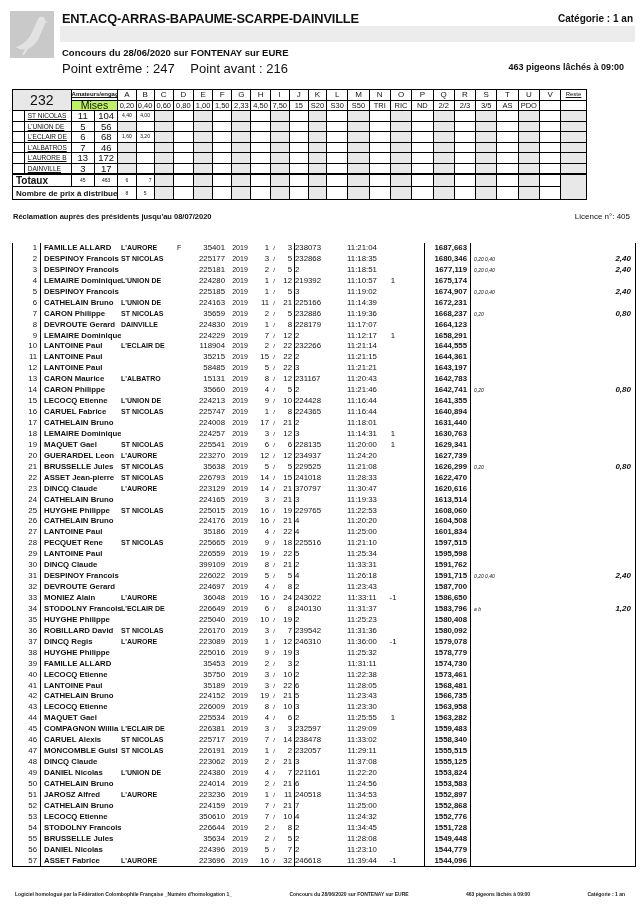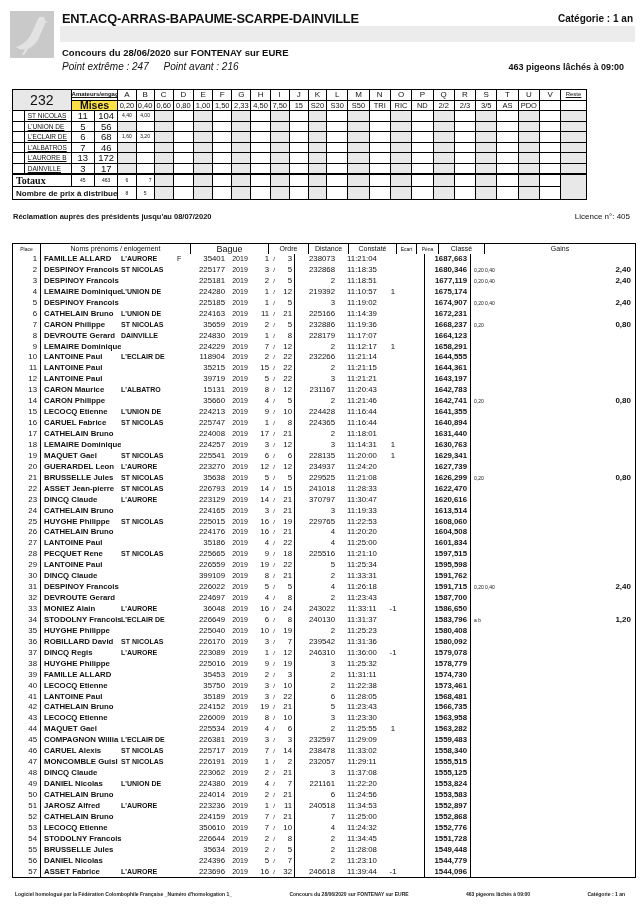--- a/index.html
+++ b/index.html
@@ -6,37 +6,37 @@
   html, body { width: 643px; height: 909px; background: #fff; overflow: hidden; }
   body { font-family: "Liberation Sans", sans-serif; color: #111; position: relative; }
 
   .pigeon-logo { position: absolute; left: 10px; top: 11px; width: 44px; height: 47px; background: #c9c9c9; overflow: hidden; }
   .pigeon-logo svg { width: 44px; height: 47px; display: block; }
 
   .title-band { position: absolute; left: 60px; top: 26px; width: 575px; height: 16px; background: #ececec; }
   .club-title { position: absolute; left: 62px; top: 11px; font-size: 13.5px; font-weight: bold; letter-spacing: -0.2px; transform: scaleX(0.95); transform-origin: left; }
   .category-top { position: absolute; right: 10px; top: 13px; font-size: 10px; font-weight: bold; }
   .contest-line { position: absolute; left: 62px; top: 47px; font-size: 9.5px; font-weight: bold; }
-  .points-line { position: absolute; left: 62px; top: 61px; font-size: 10px; font-style: italic; }
+  .points-line { position: absolute; left: 62px; top: 61px; font-size: 13px; }
   .points-line span { margin-right: 12px; }
   .released-line { position: absolute; right: 19px; top: 62px; font-size: 9px; font-weight: bold; }
 
   
   table.summary { position: absolute; left: 12px; top: 89px; border-collapse: collapse; width: 624px; table-layout: fixed; }
   table.summary td { border: 1px solid #000; font-size: 7.5px; text-align: center; height: 10.5px; padding: 0; line-height: 9px; white-space: nowrap; overflow: hidden; }
   table.summary td.g { background: #e8e8e8; }
   table.summary td.big232 { font-size: 14px; background: #e8e8e8; }
   table.summary td.amat { font-size: 6px; text-decoration: underline; font-weight: bold; }
-  table.summary td.mises { font-size: 10.5px; font-weight: bold; background: #fde047; }
+  table.summary td.mises { font-size: 10.5px; font-weight: normal; background: #bef264; }
   table.summary td.letter { font-size: 8px; }
   table.summary td.val { font-size: 7.5px; }
   table.summary td.club { text-align: left; font-size: 6.5px; padding-left: 3px; text-decoration: underline; }
   table.summary td.num { font-size: 9.5px; }
   table.summary td.small { font-size: 5px; }
-  table.summary td.totals-label { text-align: left; font-size: 10px; font-weight: bold; padding-left: 3px; height: 13px; font-family: Liberation Serif, serif; }
+  table.summary td.totals-label { text-align: left; font-size: 10px; font-weight: bold; padding-left: 3px; height: 13px; }
   table.summary td.prize-label { text-align: left; font-size: 8px; font-weight: bold; padding-left: 3px; height: 13px; }
   table.summary td.reste { font-size: 6px; text-decoration: underline; }
   table.summary tr.thick-top td { border-top: 2px solid #000; }
 
   .reclamation { position: absolute; left: 13px; top: 212px; font-size: 7.5px; font-weight: bold; }
   .licence { position: absolute; right: 13px; top: 212px; font-size: 8px; }
 
   
   .results { position: absolute; left: 12px; top: 243px; width: 624px; }
   .results-head { display: flex; height: 11px; border: 1px solid #000; border-bottom: none; }
@@ -50,26 +50,26 @@
   .row > div { overflow: hidden; }
   .c-place { width: 28px; text-align: right; padding-right: 3px; border-right: 1px solid #000; }
   .c-name { width: 80px; font-weight: bold; padding-left: 3px; }
   .c-club { width: 56px; font-weight: bold; font-size: 7px; }
   .c-f { width: 14px; font-size: 7px; }
   .c-bague { width: 34px; text-align: right; }
   .c-year { width: 30px; text-align: center; font-size: 7px; }
   .c-ord1 { width: 14px; text-align: right; }
   .c-slash { width: 10px; text-align: center; font-size: 6px; }
   .c-ord2 { width: 16px; text-align: right; padding-right: 2px; border-right: 1px solid #000; }
-  .c-dist { width: 40px; text-align: right; }
+  .c-dist { width: 40px; text-align: left; }
   .c-const { width: 48px; text-align: center; padding-left: 6px; }
   .c-ecart { width: 20px; text-align: center; }
   .c-pena { width: 22px; text-align: center; border-right: 1px solid #000; }
   .c-class { width: 46px; text-align: right; padding-right: 3px; font-weight: bold; border-right: 1px solid #000; }
-  .c-gains { flex: 1; display: flex; justify-content: space-between; padding: 0 4px 0 3px; }
+  .c-gains { flex: 1; display: flex; justify-content: space-between; padding: 0 4px 0 3px; font-style: italic; }
   .c-gains .gdetail { font-size: 5px; }
   .c-gains .gtotal { font-weight: bold; font-size: 8px; }
   .rows-bottom { border-bottom: 1px solid #000; width: 624px; }
 
   .footer { position: absolute; top: 891px; left: 15px; width: 610px; font-size: 5px; font-weight: bold; display: flex; justify-content: space-between; color: #222; }
 </style>
 </head>
 <body>
 
 <div class="pigeon-logo">
@@ -400,32 +400,20 @@
         <td class="g"></td>
         <td class=""></td>
       </tr>
     </tbody>
 </table>
 
 <div class="reclamation">Réclamation auprès des présidents jusqu'au 08/07/2020</div>
 <div class="licence">Licence  n°: 405</div>
 
 <div class="results">
-  <div class="results-head">
-    <div class="h-small" style="width:28px">Place</div>
-    <div style="width:150px">Noms prénoms / enlogement</div>
-    <div class="h-bague" style="width:78px">Bague</div>
-    <div style="width:40px">Ordre</div>
-    <div style="width:40px">Distance</div>
-    <div style="width:48px">Constaté</div>
-    <div class="h-small" style="width:20px">Ecart</div>
-    <div class="h-small" style="width:22px">Péna</div>
-    <div style="width:46px">Classé</div>
-    <div style="flex:1">Gains</div>
-  </div>
   <div class="rows" id="rows">
       <div class="row">
       <div class="c-place">1</div>
       <div class="c-name">FAMILLE ALLARD</div>
       <div class="c-club">L'AURORE</div>
       <div class="c-f">F</div>
       <div class="c-bague">35401</div>
       <div class="c-year">2019</div>
       <div class="c-ord1">1</div>
       <div class="c-slash">/</div>
@@ -638,21 +626,21 @@
       <div class="c-gains">
         <span class="gdetail"></span>
         <span class="gtotal"></span>
       </div>
     </div>
       <div class="row">
       <div class="c-place">12</div>
       <div class="c-name">LANTOINE Paul</div>
       <div class="c-club"></div>
       <div class="c-f"></div>
-      <div class="c-bague">39719</div>
+      <div class="c-bague">58485</div>
       <div class="c-year">2019</div>
       <div class="c-ord1">5</div>
       <div class="c-slash">/</div>
       <div class="c-ord2">22</div>
       <div class="c-dist">3</div>
       <div class="c-const">11:21:21</div>
       <div class="c-ecart"></div>
       <div class="c-pena"></div>
       <div class="c-class">1643,197</div>
       <div class="c-gains">

